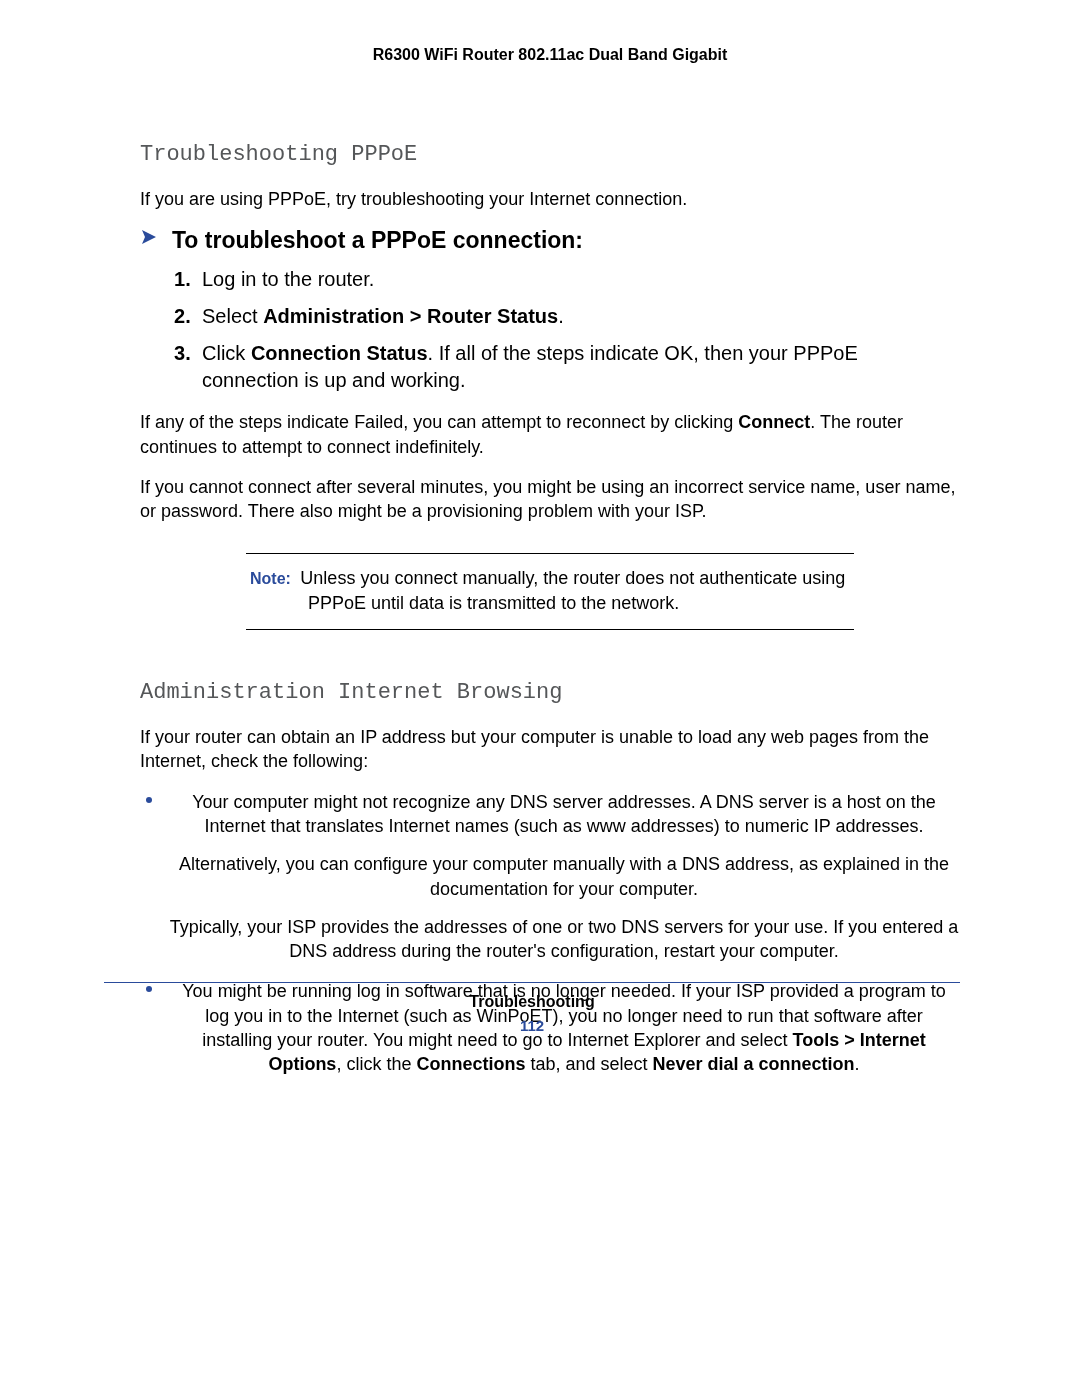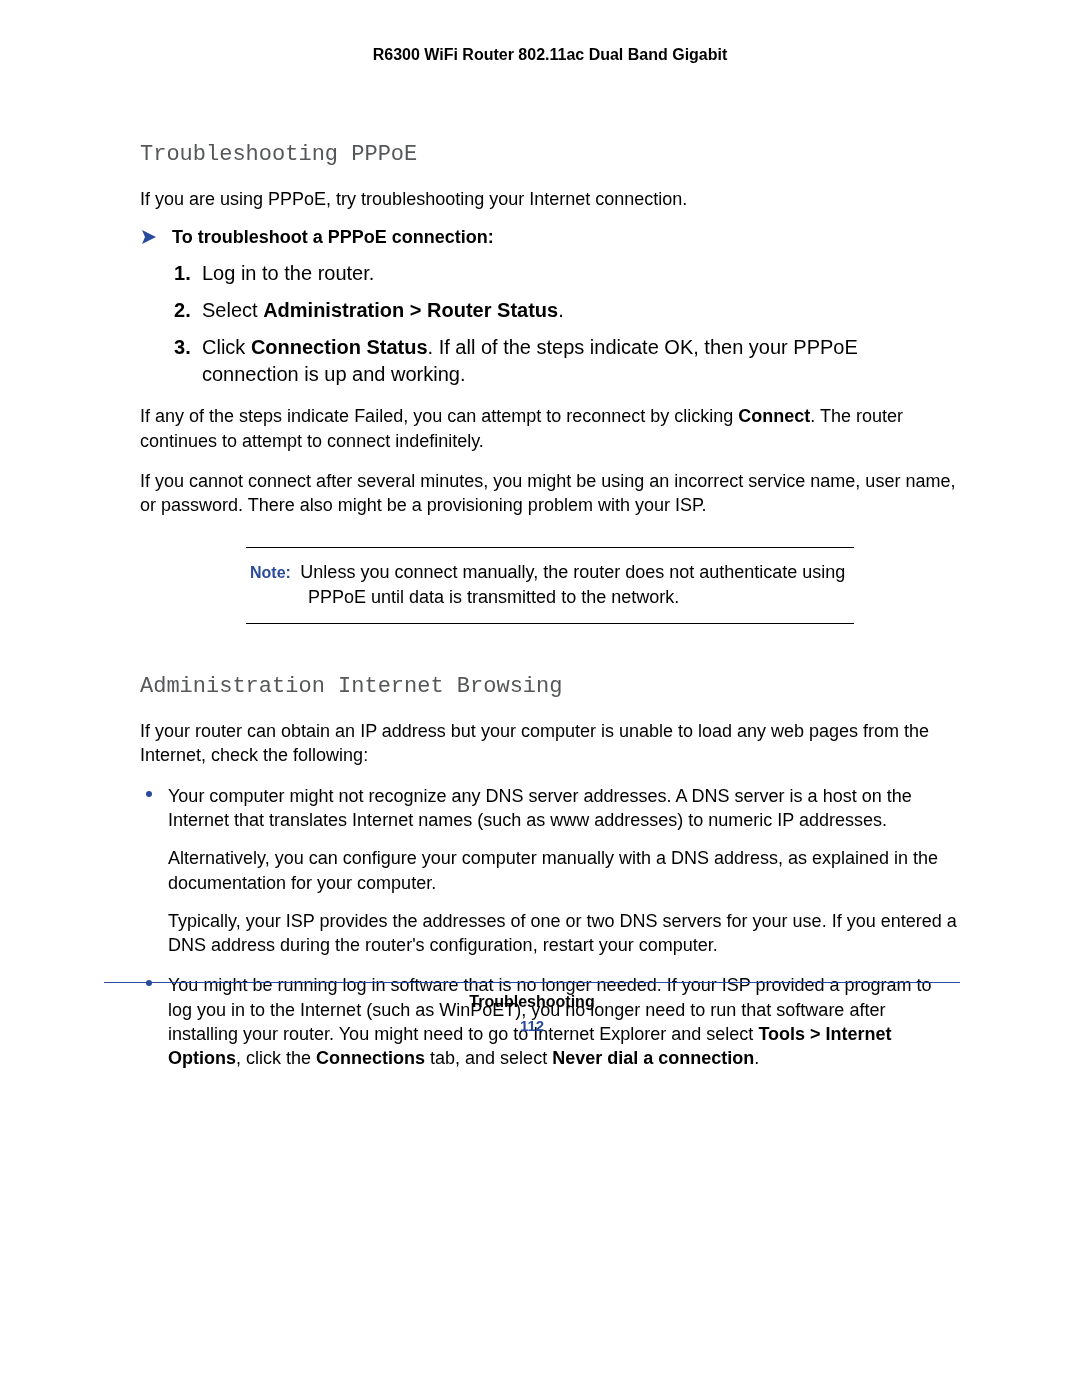--- a/index.html
+++ b/index.html
@@ -44,21 +44,21 @@
   }
   .proc .arrow {
     position: absolute;
     left: 2px;
     top: 3px;
     width: 14px;
     height: 14px;
   }
   .proc .arrow svg { display: block; }
   .proc .label {
-    font-size: 18px;
+    font-size: 23px;
     font-weight: bold;
   }
   ol.steps {
     margin: 0 0 16px 0;
     padding-left: 62px;
     counter-reset: step;
     list-style: none;
   }
   ol.steps li {
     font-size: 20px;
@@ -94,20 +94,21 @@
   .note-box .note-line2 {
     font-size: 18px;
     line-height: 1.35;
     padding-left: 58px;
     display: block;
   }
   ul.bullets {
     list-style: none;
     margin: 0;
     padding-left: 28px;
+    text-align: center;
   }
   ul.bullets > li {
     font-size: 18px;
     line-height: 1.35;
     margin-bottom: 16px;
     position: relative;
     padding-left: 0;
   }
   ul.bullets > li .bullet-dot {
     position: absolute;

